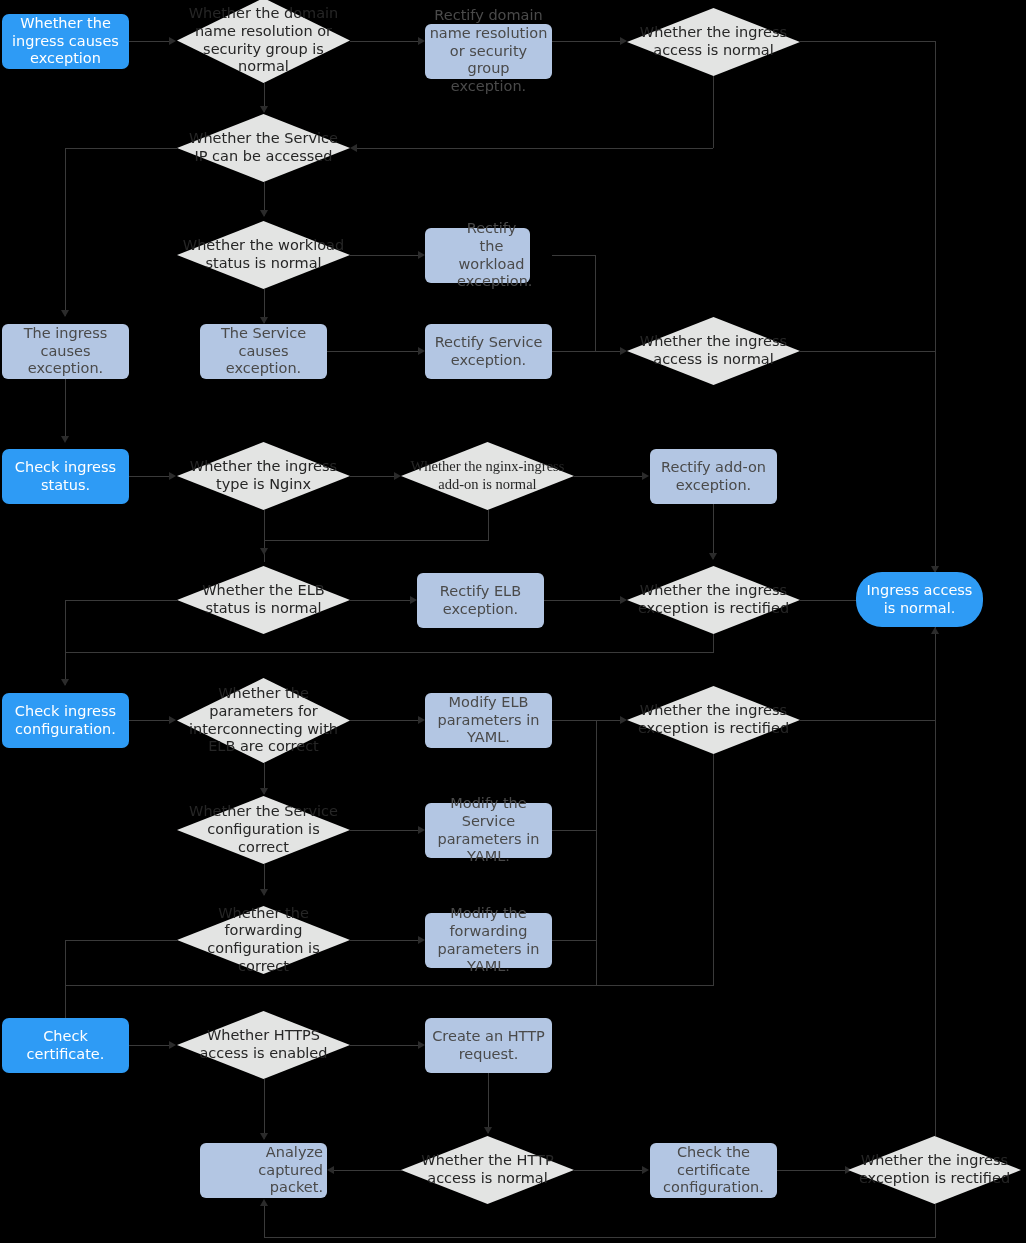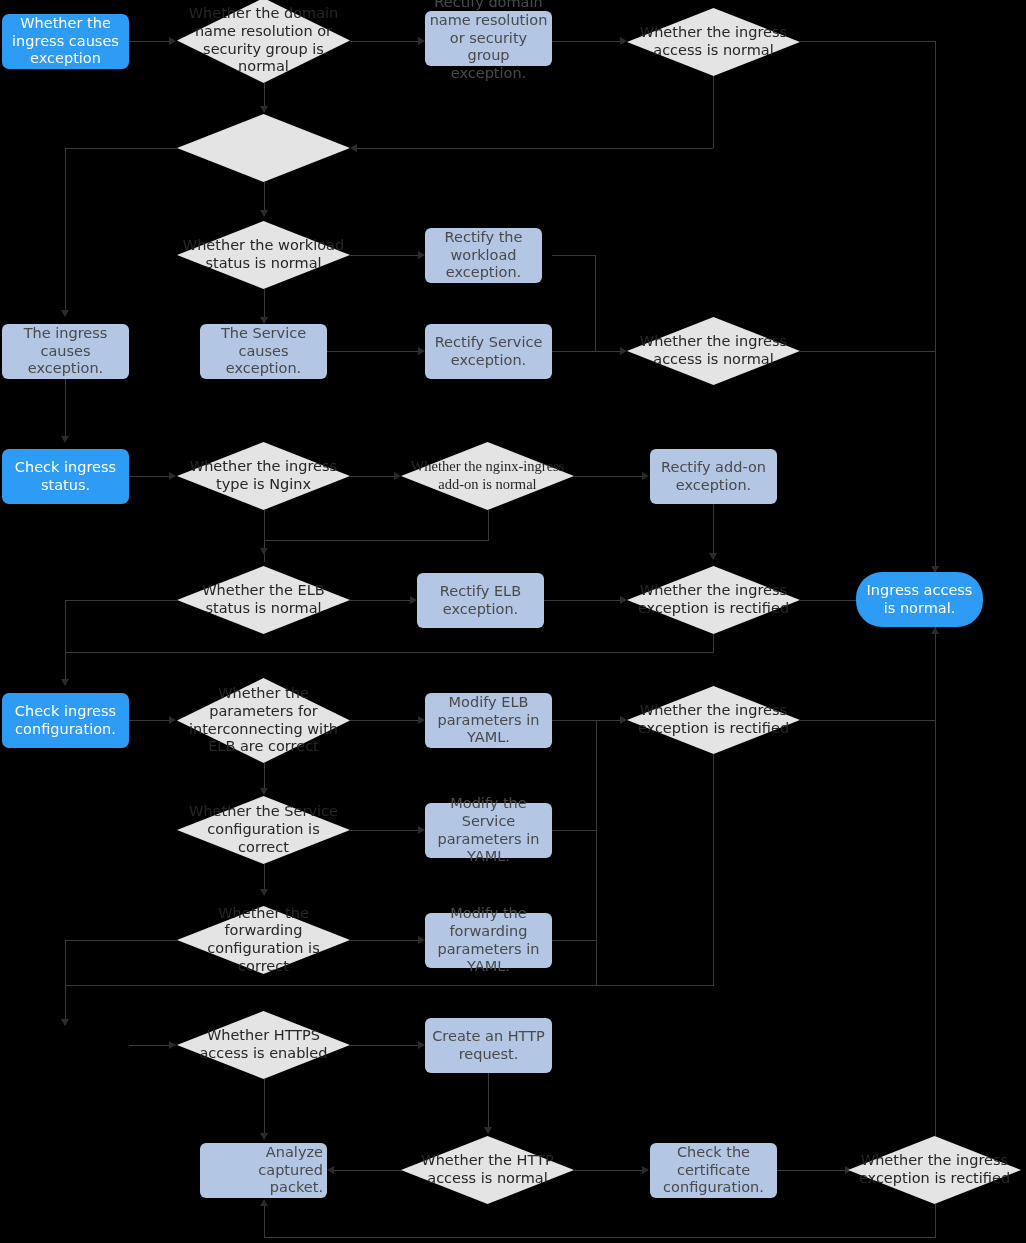--- a/index.html
+++ b/index.html
@@ -116,21 +116,21 @@
   <div class="arw r" style="left:169px; top:37px;"></div>
 
   <div class="node n-dec" style="left:177px; top:-2px; width:173px; height:85px;">
     <span class="shape"></span>
     <span class="txt" style="white-space: normal; width: 170px; margin-left: auto; margin-right: auto;">Whether the domain name resolution or security group is normal</span>
   </div>
 
   <div class="ln h" style="left:350px; top:41px; width:68px;"></div>
   <div class="arw r" style="left:418px; top:37px;"></div>
 
-  <div class="node n-proc" style="left:425px; top:11px; width:127px; height:55px;">
+  <div class="node n-proc" style="left:425px; top:24px; width:127px; height:55px;">
     <span class="txt">Rectify domain name resolution or security group exception.</span>
   </div>
 
   <div class="ln h" style="left:552px; top:41px; width:68px;"></div>
   <div class="arw r" style="left:620px; top:37px;"></div>
 
   <div class="node n-dec" style="left:627px; top:8px; width:173px; height:68px;">
     <span class="shape"></span>
     <span class="txt" style="white-space: normal; width: 170px; margin-left: auto; margin-right: auto;">Whether the ingress access is normal</span>
   </div>
@@ -141,38 +141,39 @@
 
   <div class="ln v" style="left:713px; top:76px; width:1px; height:72px;"></div>
   <div class="ln h" style="left:357px; top:148px; width:356px;"></div>
   <div class="arw l" style="left:350px; top:144px;"></div>
 
   <div class="ln v" style="left:264px; top:83px; width:1px; height:29px;"></div>
   <div class="arw d" style="left:260px; top:106px;"></div>
 
   <div class="node n-dec" style="left:177px; top:114px; width:173px; height:68px;">
     <span class="shape"></span>
+    <span class="txt" style="white-space: normal; width: 170px; margin-left: auto; margin-right: auto;">Whether the Service IP can be accessed</span>
   </div>
 
   <div class="ln h" style="left:65px; top:148px; width:112px;"></div>
   <div class="ln v" style="left:65px; top:148px; height:168px;"></div>
   <div class="arw d" style="left:61px; top:310px;"></div>
 
   <div class="ln v" style="left:264px; top:182px; width:1px; height:34px;"></div>
   <div class="arw d" style="left:260px; top:210px;"></div>
 
   <div class="node n-dec" style="left:177px; top:221px; width:173px; height:68px;">
     <span class="shape"></span>
     <span class="txt" style="white-space: normal; width: 170px; margin-left: auto; margin-right: auto;">Whether the workload status is normal</span>
   </div>
 
   <div class="ln h" style="left:350px; top:255px; width:68px;"></div>
   <div class="arw r" style="left:418px; top:251px;"></div>
 
-  <div class="node n-proc" style="left:425px; top:228px; width:117px; height:55px;">
+  <div class="node n-proc" style="left:425px; top:228px; width:105px; height:55px;padding-left:28px;">
     <span class="txt">Rectify the workload exception.</span>
   </div>
 
   <div class="ln h" style="left:552px; top:255px; width:44px;"></div>
   <div class="ln v" style="left:595px; top:255px; height:96px;"></div>
 
   <div class="ln v" style="left:264px; top:289px; width:1px; height:34px;"></div>
   <div class="arw d" style="left:260px; top:317px;"></div>
 
   <div class="node n-proc" style="left:2px; top:324px; width:127px; height:55px;">
@@ -339,20 +340,23 @@
 
   <div class="ln h" style="left:552px; top:940px; width:45px;"></div>
 
   <div class="ln h" style="left:65px; top:940px; width:112px;"></div>
   <div class="ln v" style="left:65px; top:940px; height:85px;"></div>
   <div class="arw d" style="left:61px; top:1019px;"></div>
 
   <div class="ln h" style="left:65px; top:985px; width:649px;"></div>
   <div class="ln v" style="left:713px; top:754px; height:231px;"></div>
 
+  <div class="node n-start" style="left:2px; top:1018px; width:127px; height:55px;">
+    <span class="txt">Check certificate.</span>
+  </div>
 
   <div class="ln h" style="left:129px; top:1045px; width:40px;"></div>
   <div class="arw r" style="left:169px; top:1041px;"></div>
 
   <div class="node n-dec" style="left:177px; top:1011px; width:173px; height:68px;">
     <span class="shape"></span>
     <span class="txt" style="white-space: normal; width: 170px; margin-left: auto; margin-right: auto;">Whether HTTPS access is enabled</span>
   </div>
 
   <div class="ln h" style="left:350px; top:1045px; width:68px;"></div>

